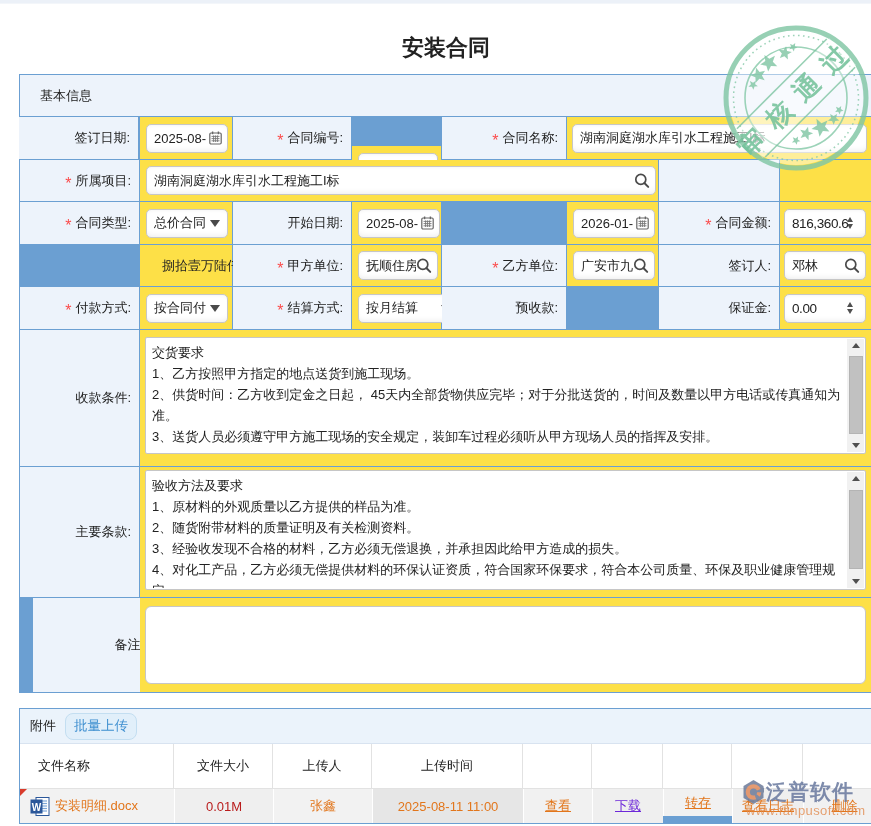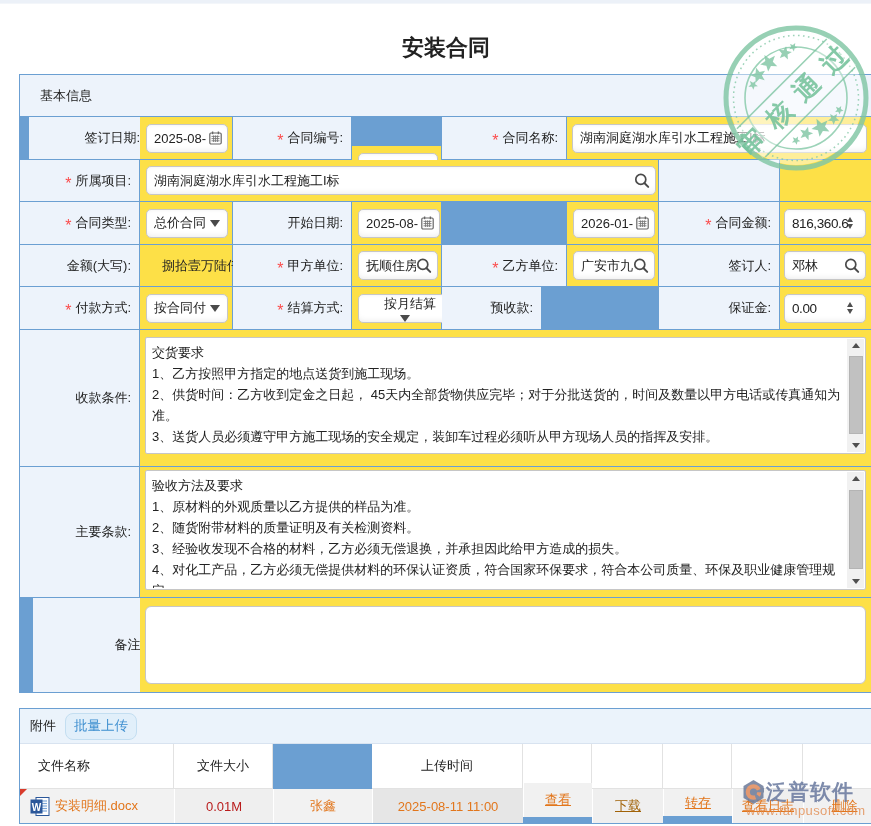--- a/index.html
+++ b/index.html
@@ -26,21 +26,21 @@
 .sb .au{position:absolute;top:4px;left:4.5px;width:0;height:0;border-left:4px solid transparent;border-right:4px solid transparent;border-bottom:5px solid #505050;}
 .sb .ad{position:absolute;bottom:4px;left:4.5px;width:0;height:0;border-left:4px solid transparent;border-right:4px solid transparent;border-top:5px solid #505050;}
 .sb .th{position:absolute;left:1.5px;width:14px;background:#c1c1c1;border:1px solid #b4b4b4;box-sizing:border-box;}
 </style></head>
 <body>
 <div id="topbar"></div>
 <div id="title">安装合同</div>
 
 <div class="grid" id="mt" style="left:19px;top:74px;width:866px;height:619px;">
     <div class="cell lab" style="left: 1px; top: 1px; width: 865px; height: 41px; justify-content: flex-start; padding-left: 20px;">基本信息</div>
-    <div class="cell lab" style="left: 10px; top: 43px; width: 119px; height: 42px;">签订日期:</div>
+    <div class="cell lab" style="left: 0; top: 43px; width: 119px; height: 42px;">签订日期:</div>
     <div class="cell fld" style="left: 121px; top: 43px; width: 92px; height: 42px;">
       <div class="inp" style="left:6px;width:82px;">
         <span class="tx">2025-08-</span>
         <svg class="icn" width="13" height="14" viewBox="0 0 13 14">
           <rect x="0.8" y="2" width="11.4" height="11" rx="1.2" fill="#fff" stroke="#666" stroke-width="1.2"></rect>
           <line x1="3.6" y1="0.5" x2="3.6" y2="3.2" stroke="#666" stroke-width="1.4"></line>
           <line x1="9.4" y1="0.5" x2="9.4" y2="3.2" stroke="#666" stroke-width="1.4"></line>
           <g stroke="#777" stroke-width="0.9">
             <line x1="2.5" y1="5.4" x2="10.5" y2="5.4"></line>
             <line x1="2.5" y1="7.6" x2="10.5" y2="7.6"></line>
@@ -123,21 +123,20 @@
     <div class="cell lab" style="left: 640px; top: 128px; width: 120px; height: 42px;"><span class="req">*</span>合同金额:</div>
     <div class="cell fld" style="left: 761px; top: 128px; width: 105px; height: 42px;">
       <div class="inp" style="left:4px;width:82px;">
         <span class="tx" style="padding:0 0 0 7px;letter-spacing:-0.4px;overflow:visible;font-size:13.5px;">816,360.6</span>
         <span class="spin" style="position:absolute;right:10px;top:0;bottom:0;">
           <i class="u"></i>
           <i class="d"></i>
         </span>
       </div>
     </div>
-    <div class="cell lab" style="left: 1px; top: 171px; width: 119px; height: 41px;">金额(大写):</div>
     <div class="cell fld" style="left: 121px; top: 171px; width: 92px; height: 41px;">
       <span style="padding-left:22px;white-space:nowrap;">捌拾壹万陆仟</span>
     </div>
     <div class="cell lab" style="left: 214px; top: 171px; width: 118px; height: 41px;"><span class="req">*</span>甲方单位:</div>
     <div class="cell fld" style="left: 333px; top: 171px; width: 89px; height: 41px;">
       <div class="inp" style="left:6px;width:80px;">
         <span class="tx">抚顺住房</span>
         <svg class="icn" width="16" height="16" viewBox="0 0 16 16">
           <circle cx="6.8" cy="6.4" r="5" fill="none" stroke="#4a4a4a" stroke-width="1.7"></circle>
           <line x1="10.6" y1="10.3" x2="14.2" y2="13.9" stroke="#4a4a4a" stroke-width="2" stroke-linecap="round"></line>
@@ -166,26 +165,26 @@
     </div>
     <div class="cell lab" style="left: 1px; top: 213px; width: 119px; height: 42px;"><span class="req">*</span>付款方式:</div>
     <div class="cell fld" style="left: 121px; top: 213px; width: 92px; height: 42px;">
       <div class="inp" style="left:6px;width:82px;">
         <span class="tx">按合同付</span>
         <span class="caret"></span>
       </div>
     </div>
     <div class="cell lab" style="left: 214px; top: 213px; width: 118px; height: 42px;"><span class="req">*</span>结算方式:</div>
     <div class="cell fld" style="left: 333px; top: 213px; width: 89px; height: 42px;">
-      <div class="inp" style="left:6px;width:101px;flex-direction:column;">
+      <div class="inp" style="left:6px;width:101px;">
         <span class="tx">按月结算</span>
         <span class="caret"></span>
       </div>
     </div>
-    <div class="cell lab" style="left: 423px; top: 213px; width: 99px; height: 42px;">预收款:</div>
+    <div class="cell lab" style="left: 423px; top: 213px; width: 124px; height: 42px;">预收款:</div>
     <div class="cell lab" style="left: 640px; top: 213px; width: 120px; height: 42px;">保证金:</div>
     <div class="cell fld" style="left: 761px; top: 213px; width: 105px; height: 42px;">
       <div class="inp" style="left:4px;width:82px;">
         <span class="tx" style="padding:0 0 0 7px;letter-spacing:-0.4px;overflow:visible;font-size:13.5px;">0.00</span>
         <span class="spin" style="position:absolute;right:10px;top:0;bottom:0;">
           <i class="u"></i>
           <i class="d"></i>
         </span>
       </div>
     </div>
@@ -217,20 +216,21 @@
     </div>
   </div>
 
 <div class="grid" id="at" style="left:19px;top:708px;width:866px;height:116px;">
     <div class="cell" style="left: 1px; top: 1px; width: 864px; height: 35px; background: rgb(235, 243, 251); display: flex; align-items: center; justify-content: flex-start; border-bottom: 1px solid rgb(216, 227, 240);">
       <span style="margin-left:10px;">附件</span>
       <div style="margin-left:9px;box-sizing:border-box;width:72px;height:27px;border:1px solid #c3def1;border-radius:8px;background:#e1effa;color:#3e8fd0;font-size:13.5px;display:flex;align-items:center;justify-content:center;">批量上传</div>
     </div>
     <div class="cell" style="left: 1px; top: 36px; width: 154px; height: 45px; background: rgb(255, 255, 255); display: flex; align-items: center; justify-content: flex-start; padding-left: 18px; border-right: 1px solid rgb(226, 226, 226); border-bottom: 1px solid rgb(226, 226, 226);">文件名称</div>
     <div class="cell" style="left: 155px; top: 36px; width: 99px; height: 45px; background: rgb(255, 255, 255); display: flex; align-items: center; justify-content: center; border-right: 1px solid rgb(226, 226, 226); border-bottom: 1px solid rgb(226, 226, 226);">文件大小</div>
+    <div class="cell" style="left: 254px; top: 36px; width: 99px; height: 45px; background: rgb(255, 255, 255); display: flex; align-items: center; justify-content: center; border-right: 1px solid rgb(226, 226, 226); border-bottom: 1px solid rgb(226, 226, 226);">上传人</div>
     <div class="cell" style="left: 353px; top: 36px; width: 151px; height: 45px; background: rgb(255, 255, 255); display: flex; align-items: center; justify-content: center; border-right: 1px solid rgb(226, 226, 226); border-bottom: 1px solid rgb(226, 226, 226);">上传时间</div>
     <div class="cell" style="left: 504px; top: 36px; width: 69px; height: 45px; background: rgb(255, 255, 255); display: flex; align-items: center; justify-content: center; border-right: 1px solid rgb(226, 226, 226); border-bottom: 1px solid rgb(226, 226, 226);"></div>
     <div class="cell" style="left: 573px; top: 36px; width: 71px; height: 45px; background: rgb(255, 255, 255); display: flex; align-items: center; justify-content: center; border-right: 1px solid rgb(226, 226, 226); border-bottom: 1px solid rgb(226, 226, 226);"></div>
     <div class="cell" style="left: 644px; top: 36px; width: 69px; height: 45px; background: rgb(255, 255, 255); display: flex; align-items: center; justify-content: center; border-right: 1px solid rgb(226, 226, 226); border-bottom: 1px solid rgb(226, 226, 226);"></div>
     <div class="cell" style="left: 713px; top: 36px; width: 71px; height: 45px; background: rgb(255, 255, 255); display: flex; align-items: center; justify-content: center; border-right: 1px solid rgb(226, 226, 226); border-bottom: 1px solid rgb(226, 226, 226);"></div>
     <div class="cell" style="left: 784px; top: 36px; width: 82px; height: 45px; background: rgb(255, 255, 255); display: flex; align-items: center; justify-content: center; border-right: 1px solid rgb(226, 226, 226); border-bottom: 1px solid rgb(226, 226, 226);"></div>
     <div class="cell" style="left: 1px; top: 81px; width: 154px; height: 34px; background: rgb(242, 242, 242); display: flex; align-items: center; justify-content: flex-start; padding-left: 10px;">
       <div style="position:absolute;left:0;top:0;width:0;height:0;border-top:7px solid #d83b2b;border-right:7px solid transparent;"></div>
       <span style="margin-right:4px;display:flex;">
         <svg width="21" height="21" viewBox="0 0 21 21">
@@ -250,25 +250,25 @@
     </div>
     <div class="cell" style="left: 155px; top: 81px; width: 99px; height: 34px; background: rgb(239, 239, 239); display: flex; align-items: center; justify-content: center; border-left: 1px solid rgb(255, 255, 255);">
       <span style="color:#b91c1c;">0.01M</span>
     </div>
     <div class="cell" style="left: 254px; top: 81px; width: 99px; height: 34px; background: rgb(242, 242, 242); display: flex; align-items: center; justify-content: center; border-left: 1px solid rgb(255, 255, 255);">
       <span style="color:#e2761c;">张鑫</span>
     </div>
     <div class="cell" style="left: 353px; top: 81px; width: 151px; height: 34px; background: rgb(230, 230, 230); display: flex; align-items: center; justify-content: center; border-left: 1px solid rgb(255, 255, 255);">
       <span style="color:#e2761c;">2025-08-11 11:00</span>
     </div>
-    <div class="cell" style="left: 504px; top: 75px; width: 69px; height: 34px; background: rgb(241, 241, 241); display: flex; align-items: center; justify-content: center; border-left: 1px solid rgb(255, 255, 255);">
+    <div class="cell" style="left: 504px; top: 81px; width: 69px; height: 34px; background: rgb(241, 241, 241); display: flex; align-items: center; justify-content: center; border-left: 1px solid rgb(255, 255, 255);">
       <a style="color:#e2761c;text-decoration:underline;">查看</a>
     </div>
     <div class="cell" style="left: 573px; top: 81px; width: 71px; height: 34px; background: rgb(239, 239, 239); display: flex; align-items: center; justify-content: center; border-left: 1px solid rgb(255, 255, 255);">
-      <a style="color:#a16207;text-decoration:underline;">下载</a>
+      <a style="color:#6d28d9;text-decoration:underline;">下载</a>
     </div>
     <div class="cell" style="left: 644px; top: 81px; width: 69px; height: 27px; background: rgb(241, 241, 241); display: flex; align-items: center; justify-content: center; border-left: 1px solid rgb(255, 255, 255);">
       <a style="color:#e2761c;text-decoration:underline;">转存</a>
     </div>
     <div class="cell" style="left: 713px; top: 81px; width: 71px; height: 34px; background: rgb(239, 239, 239); display: flex; align-items: center; justify-content: center; border-left: 1px solid rgb(255, 255, 255);">
       <a style="color:#e2761c;text-decoration:underline;">查看日志</a>
     </div>
     <div class="cell" style="left: 784px; top: 81px; width: 82px; height: 34px; background: rgb(241, 241, 241); display: flex; align-items: center; justify-content: center; border-left: 1px solid rgb(255, 255, 255);">
       <a style="color:#e2761c;text-decoration:underline;">删除</a>
     </div>

